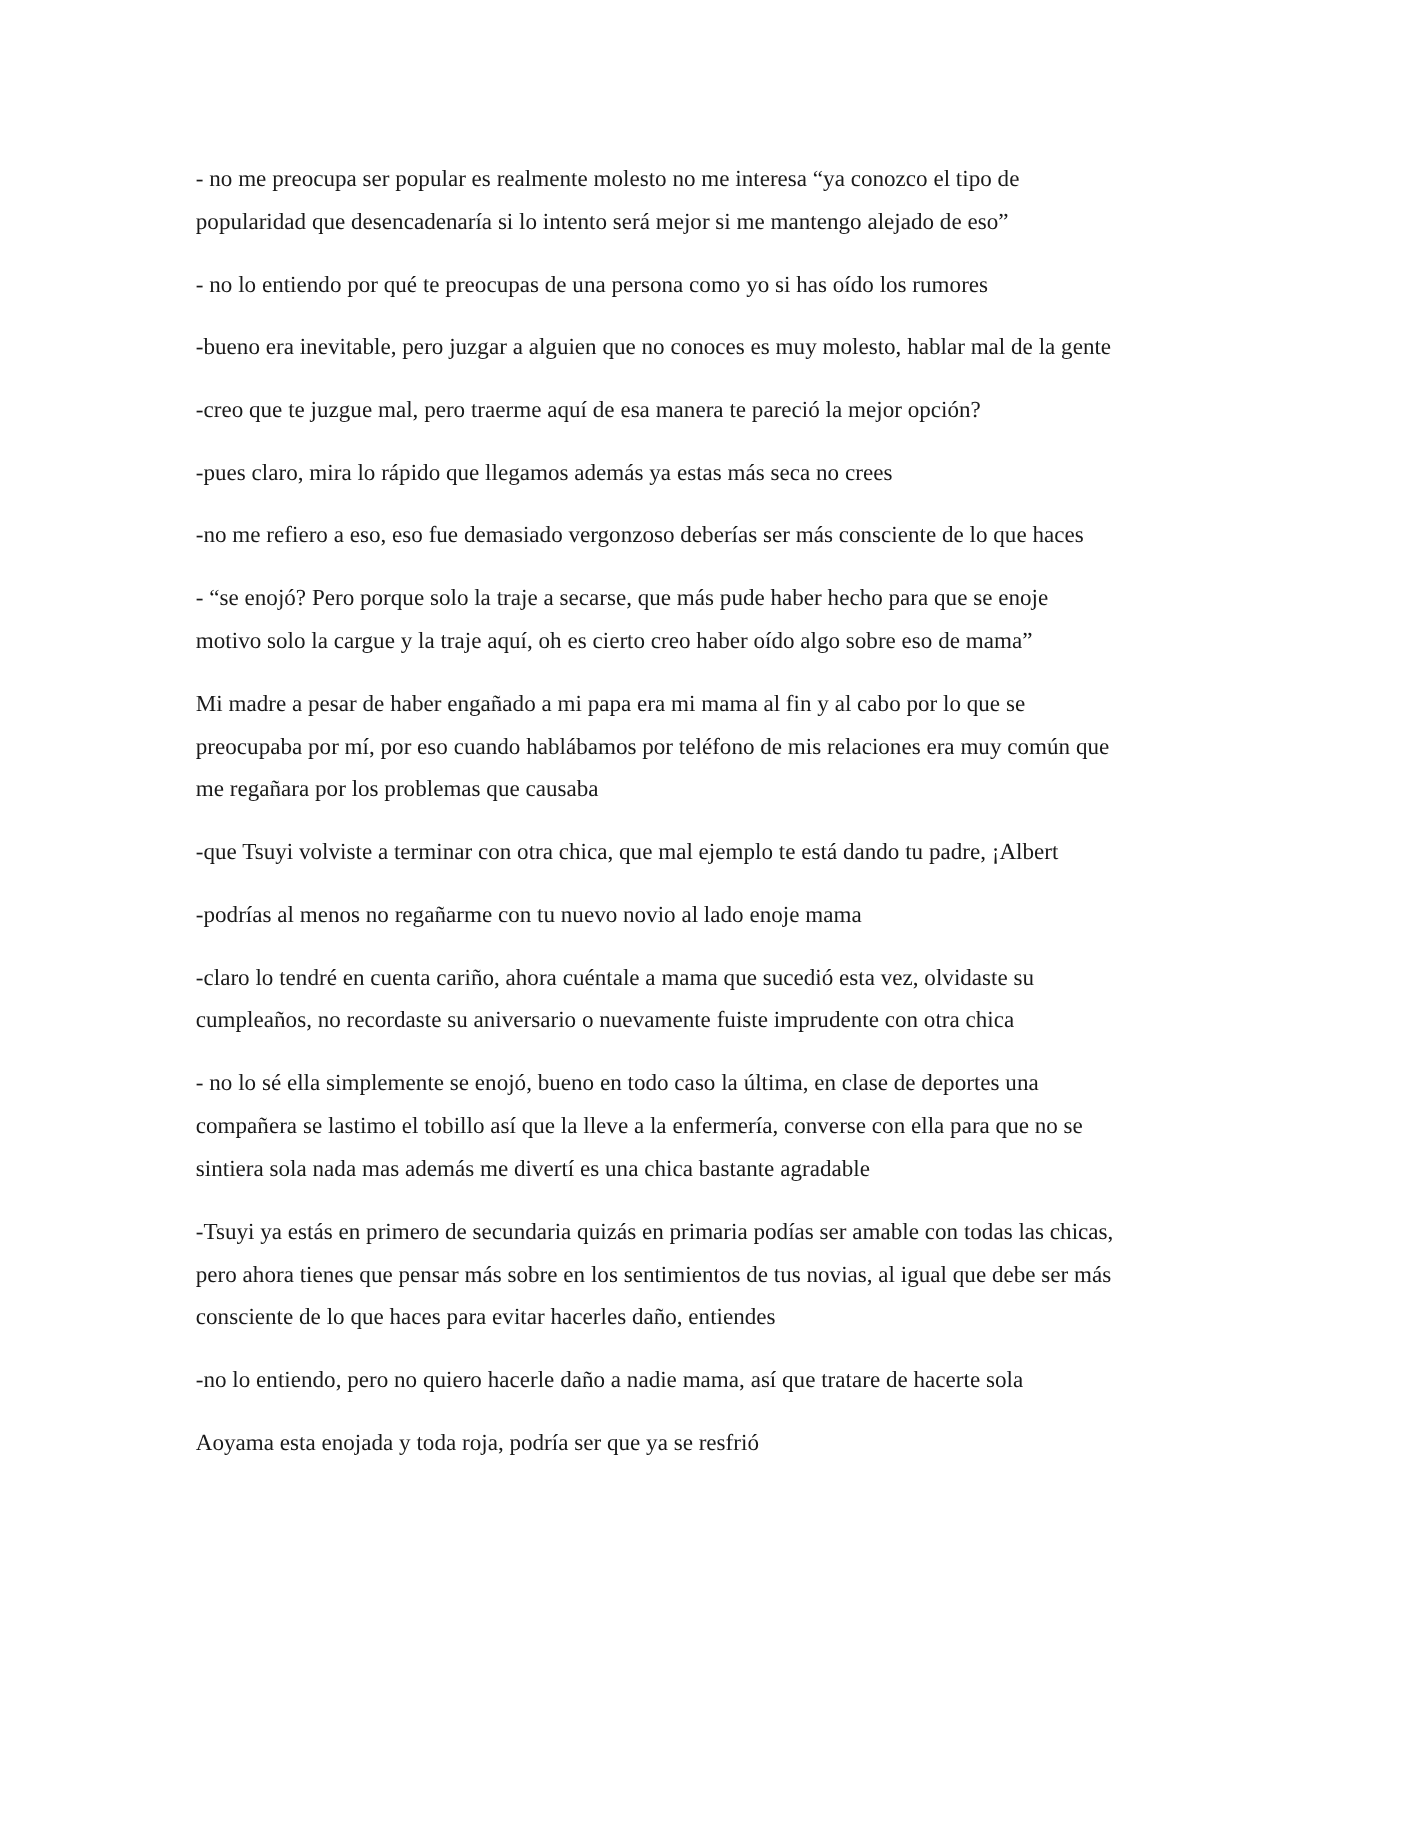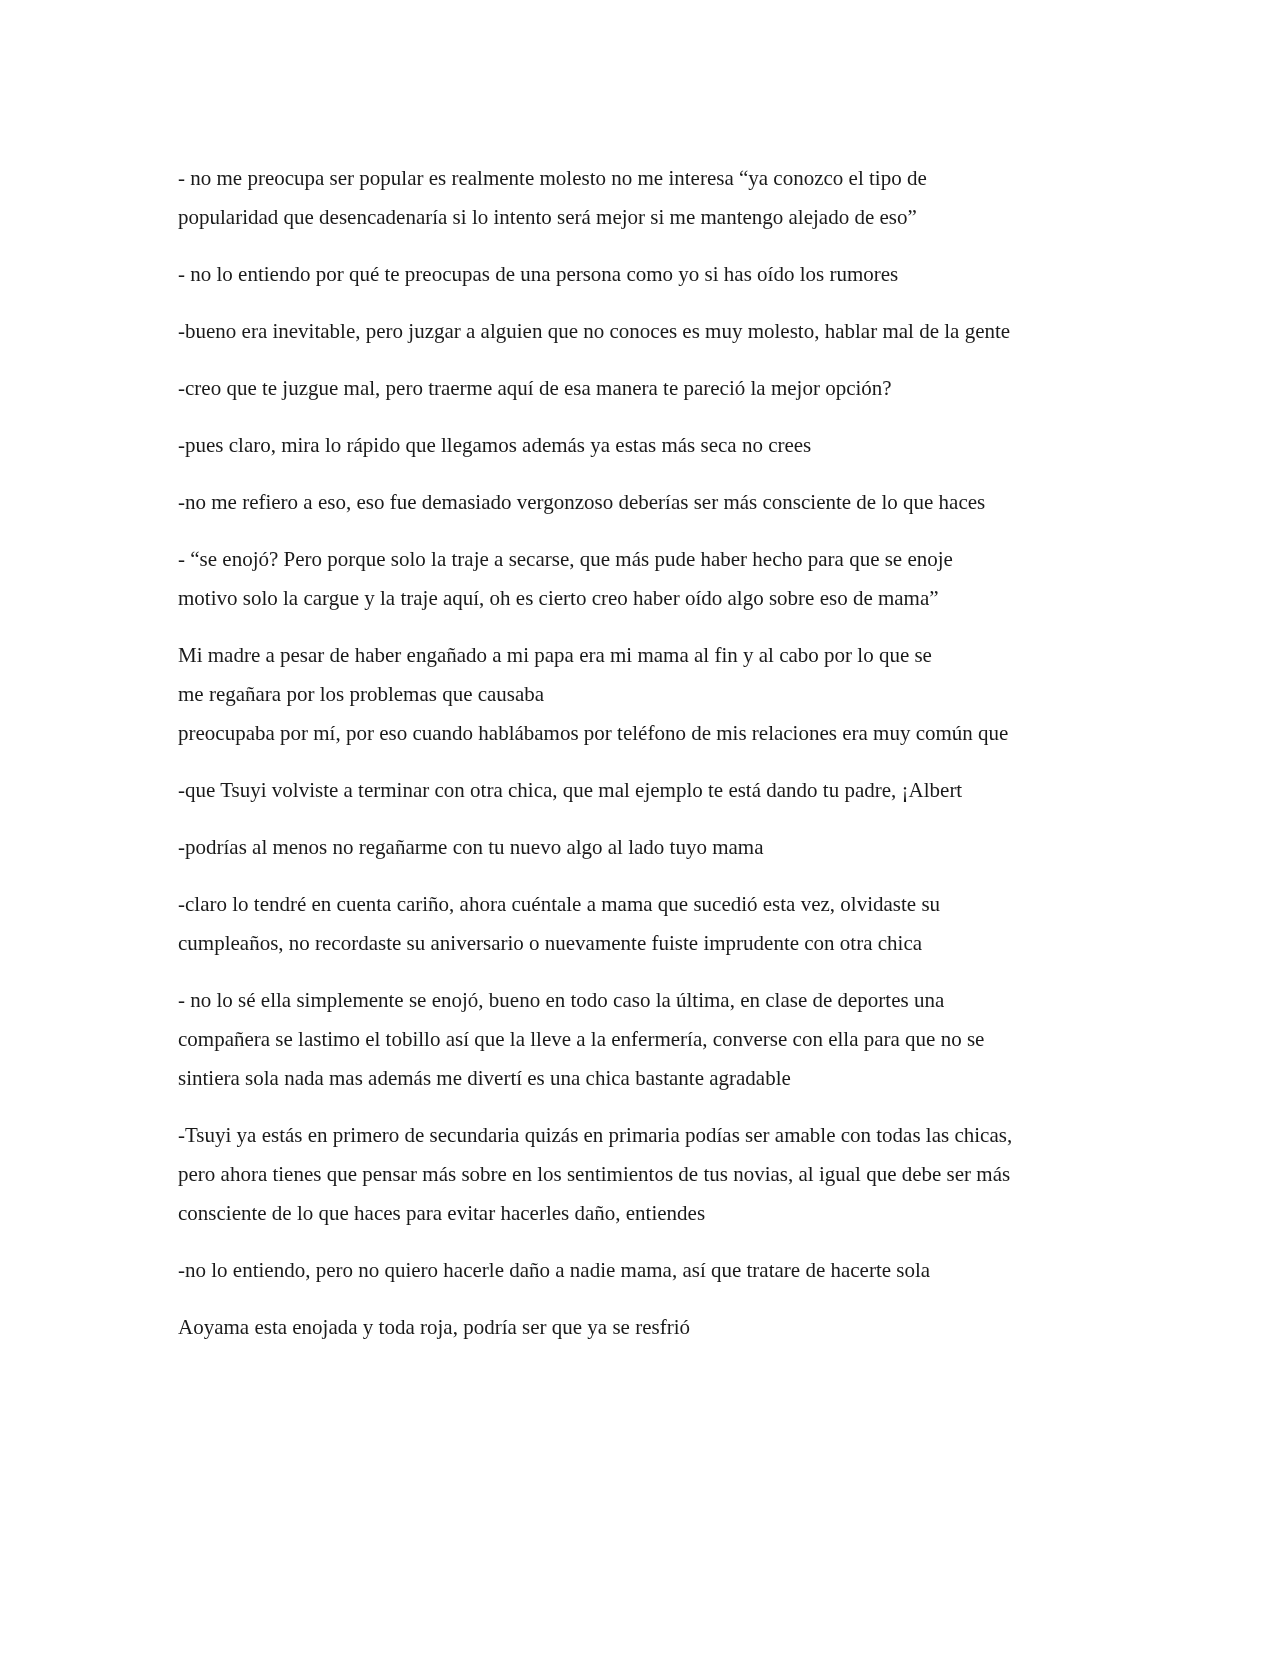--- a/index.html
+++ b/index.html
@@ -15,21 +15,20 @@
     }
     .page {
       position: absolute;
       left: 178px;
       top: 143px;
       width: 915px;
       font-family: "Liberation Serif", "DejaVu Serif", serif;
       font-size: 21px;
       line-height: 39px;
       color: #1a1a1a;
-      margin-top: 16px;
     }
     .para {
       margin: 0 0 18px 0;
       white-space: nowrap;
     }
     .line {
       display: block;
       height: 39px;
     }
   </style>
@@ -63,30 +62,30 @@
     <span class="line">-no me refiero a eso, eso fue demasiado vergonzoso deberías ser más consciente de lo que haces</span>
   </p>
 
   <p class="para">
     <span class="line">- “se enojó? Pero porque solo la traje a secarse, que más pude haber hecho para que se enoje</span>
     <span class="line">motivo solo la cargue y la traje aquí, oh es cierto creo haber oído algo sobre eso de mama”</span>
   </p>
 
   <p class="para">
     <span class="line">Mi madre a pesar de haber engañado a mi papa era mi mama al fin y al cabo por lo que se</span>
+    <span class="line">preocupaba por mí, por eso cuando hablábamos por teléfono de mis relaciones era muy común que</span>
     <span class="line">me regañara por los problemas que causaba</span>
-    <span class="line">preocupaba por mí, por eso cuando hablábamos por teléfono de mis relaciones era muy común que</span>
   </p>
 
   <p class="para">
     <span class="line">-que Tsuyi volviste a terminar con otra chica, que mal ejemplo te está dando tu padre, ¡Albert</span>
   </p>
 
   <p class="para">
-    <span class="line">-podrías al menos no regañarme con tu nuevo algo al lado tuyo mama</span>
+    <span class="line">-podrías al menos no regañarme con tu nuevo novio al lado enoje mama</span>
   </p>
 
   <p class="para">
     <span class="line">-claro lo tendré en cuenta cariño, ahora cuéntale a mama que sucedió esta vez, olvidaste su</span>
     <span class="line">cumpleaños, no recordaste su aniversario o nuevamente fuiste imprudente con otra chica</span>
   </p>
 
   <p class="para">
     <span class="line">- no lo sé ella simplemente se enojó, bueno en todo caso la última, en clase de deportes una</span>
     <span class="line">compañera se lastimo el tobillo así que la lleve a la enfermería, converse con ella para que no se</span>

